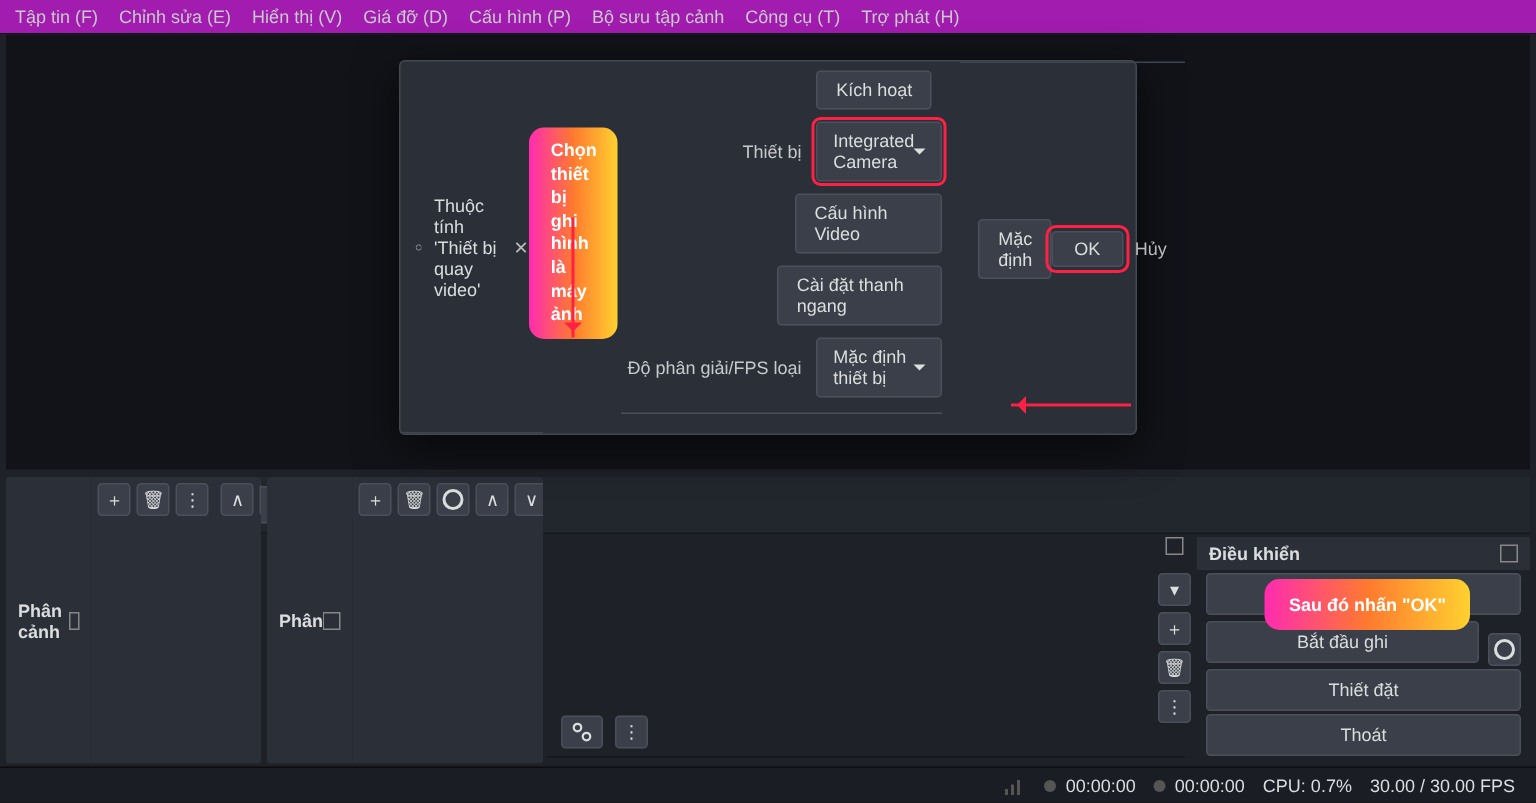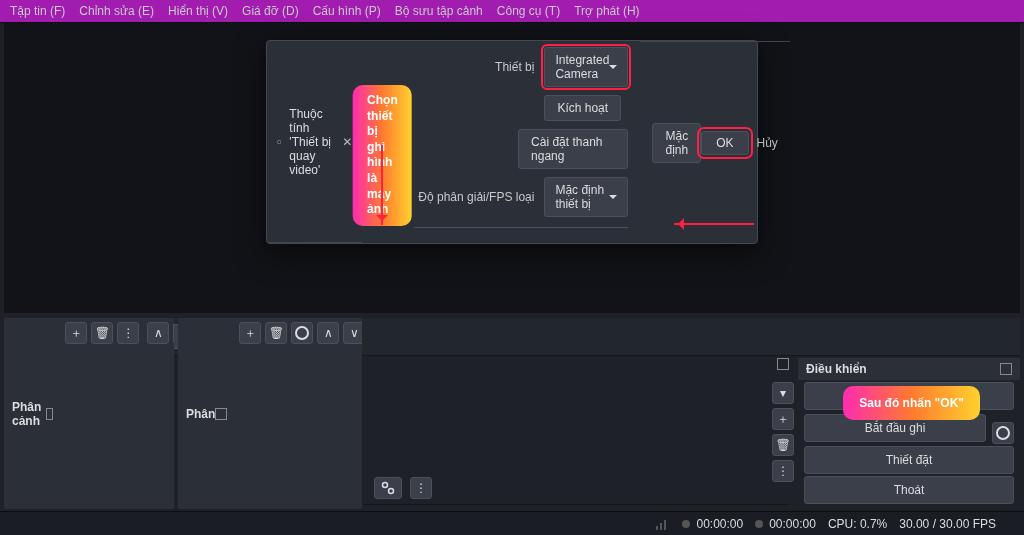--- a/index.html
+++ b/index.html
@@ -13,21 +13,21 @@
   .pop{width:12px;height:12px;border:1px solid #888;position:relative}
   .toolbar-row{display:flex;align-items:center;gap:8px;padding:6px 8px;background:#22262d;border-bottom:1px solid #15171c}
   .btn{background:#3a3f49;border:1px solid #4b505b;border-radius:3px;padding:3px 10px;color:#dcddde;cursor:pointer}
   .icon-btn{width:22px;height:22px;background:#3a3f49;border:1px solid #4b505b;border-radius:3px;display:flex;align-items:center;justify-content:center;cursor:pointer}
   .scene-list,.src-list{flex:1;overflow:auto}
   .scene-item{padding:4px 10px;cursor:pointer}
   .scene-item.sel{background:#3a6ad4}
   .src-item{padding:4px 10px;display:flex;align-items:center;gap:6px;background:#3a6ad4}
   .panel-ft{display:flex;gap:4px;padding:4px;background:#2b2f38}
   .ctrl-btn{background:#3a3f49;border:1px solid #4b505b;border-radius:3px;padding:6px 4px;text-align:center;cursor:pointer;margin:2px 6px}
-  .statusbar{position:absolute;left:0;right:0;bottom:0;height:24px;background:#1a1d23;display:flex;align-items:center;justify-content:flex-end;gap:12px;padding:0 28px;border-top:1px solid #0b0d10;color:#9aa0aa}
+  .statusbar{position:absolute;left:0;right:0;bottom:0;height:24px;background:#1a1d23;display:flex;align-items:center;justify-content:flex-end;gap:12px;padding:0 14px;border-top:1px solid #0b0d10;color:#9aa0aa}
   .statusbar .seg{display:flex;align-items:center;gap:6px}
   .dot{width:8px;height:8px;border-radius:50%;background:#555}
   
   .modal{position:absolute;left:266px;top:40px;width:492px;background:#2b2f37;border:1px solid #45494f;border-radius:4px;box-shadow:0 8px 30px rgba(0,0,0,.6);display:flex;flex-direction:row}
   .modal-hd{display:flex;align-items:center;gap:8px;padding:6px 10px;border-bottom:1px solid #40444c}
   .modal-hd .close{margin-left:auto;cursor:pointer;color:#bbb}
   .modal-preview{height:162px;background:#000;margin:20px;border-radius:2px;position:relative}
   .callout{position:absolute;left:50%;top:24px;transform:translateX(-50%);padding:8px 14px;border-radius:10px;background:linear-gradient(90deg,#ff2bb1,#ff7a2f,#ffd12f);color:#fff;font-weight:600;line-height:1.3;text-align:left}
   .arrow{position:absolute;left:50%;top:84px;width:2px;height:80px;background:#ff2045;transform:translateX(-50%)}
   .arrow:after{content:"";position:absolute;bottom:-2px;left:-5px;border:6px solid transparent;border-top-color:#ff2045}
@@ -190,29 +190,33 @@
     <span>Thuộc tính 'Thiết bị quay video'</span>
     <span class="close">✕</span>
   </div>
   <div class="modal-preview">
     <div class="callout" style="white-space:pre-line">Chọn thiết bị ghi
 hình là máy ảnh</div>
     <div class="arrow"></div>
   </div>
   <div class="modal-body">
     <div class="row">
+        <span class="lbl"></span>
+        <span class="pill-btn">Kích hoạt</span>
+      </div>
+    <div class="row">
       <span class="lbl">Thiết bị</span>
       <div class="select hl">
         <span>Integrated Camera</span>
           <span class="caret"></span>
       </div>
     </div>
     <div class="row">
         <span class="lbl"></span>
-        <span class="pill-btn">Kích hoạt</span>
+        <span class="pill-btn">Cấu hình Video</span>
       </div>
     <div class="row">
         <span class="lbl"></span>
         <span class="pill-btn">Cài đặt thanh ngang</span>
       </div>
     <div class="row">
       <span class="lbl">Độ phân giải/FPS loại</span>
       <div class="select">
         <span>Mặc định thiết bị</span>
           <span class="caret"></span>

